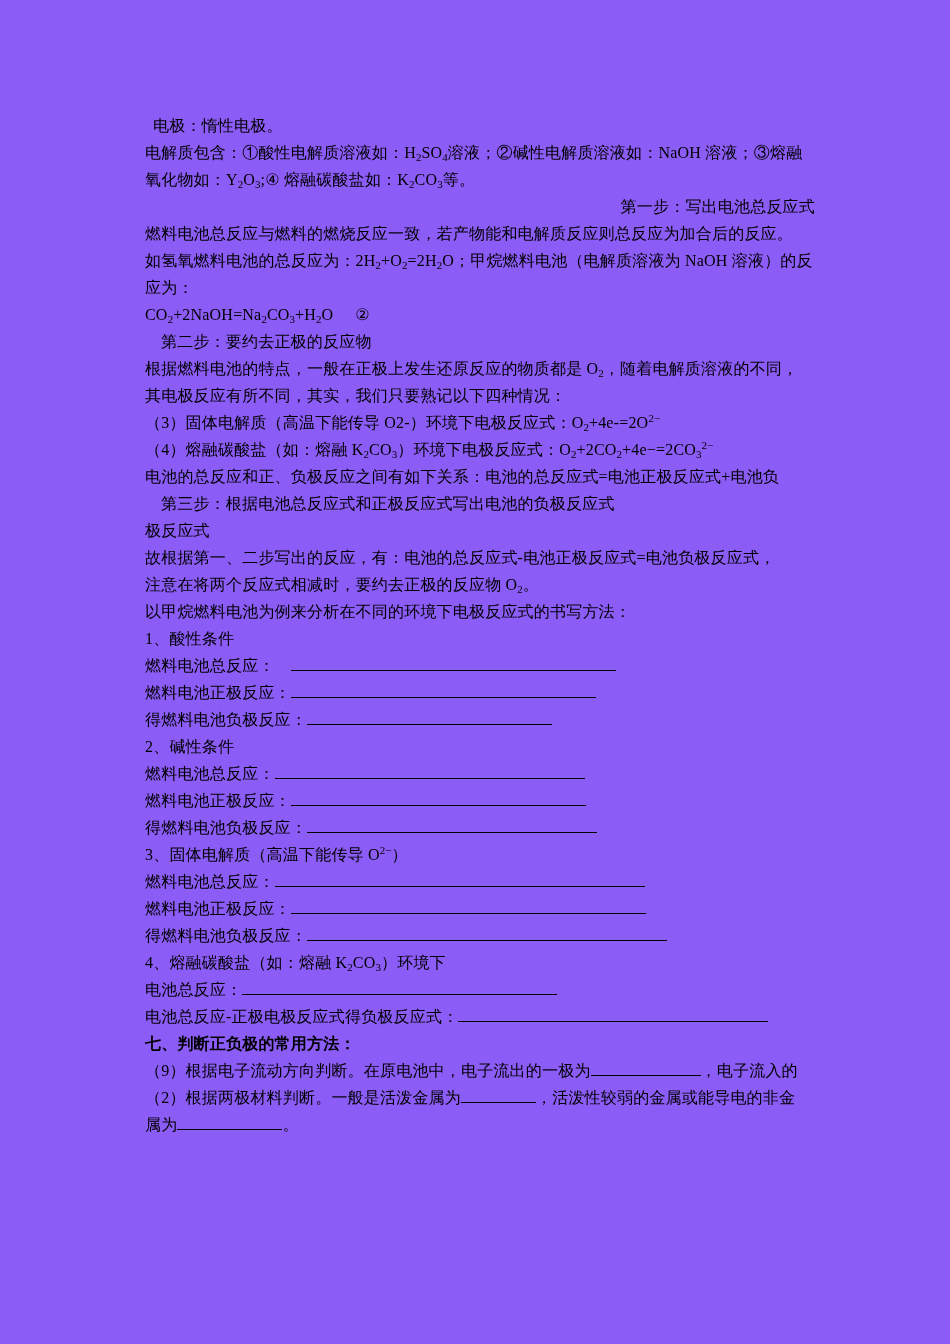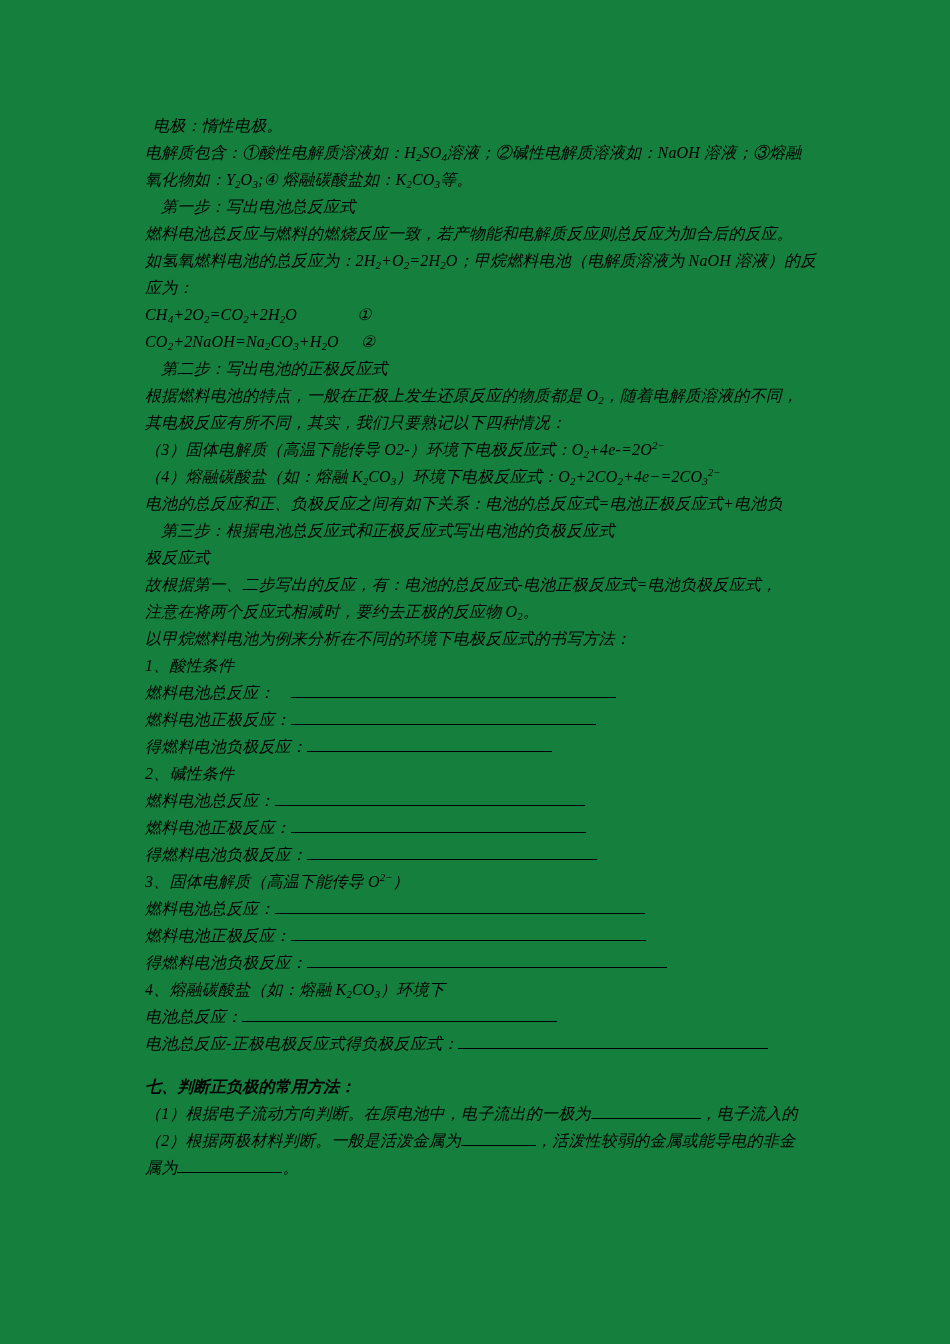--- a/index.html
+++ b/index.html
@@ -1,35 +1,34 @@
 <!DOCTYPE html>
 <html><head>
 <meta charset="utf-8">
 <style>
   html, body { margin: 0; padding: 0; background: #ffffff; }
   .page {
     position: relative;
     width: 950px;
     height: 1344px;
-    background: #15803d;
+    background: #8b5cf6;
     box-sizing: border-box;
     padding: 112px 135px 0 145px;
     font-family: "Liberation Serif", "DejaVu Serif", serif;
     color: #000000;
     overflow: hidden;
-    font-style: italic;
   }
   .line {
     font-size: 16px;
     line-height: 27px;
     letter-spacing: 0.2px;
     white-space: nowrap;
     min-height: 27px;
   }
-  .line.bold { font-weight: bold; margin-top: 16px; }
+  .line.bold { font-weight: bold; }
   sub {
     font-size: 11px;
     line-height: 0;
     vertical-align: -3px;
     letter-spacing: 0;
   }
   sup {
     font-size: 11px;
     line-height: 0;
     vertical-align: 6px;
@@ -46,27 +45,26 @@
   }
 </style>
 </head>
 <body>
 
 <div class="page">
   <div>
       <div class="line" style="padding-left: 8px;"><span>电极：惰性电极。</span></div>
       <div class="line"><span>电解质包含：①酸性电解质溶液如：H</span><sub>2</sub><span>SO</span><sub>4</sub><span>溶液；②碱性电解质溶液如：NaOH 溶液；③熔融</span></div>
       <div class="line"><span>氧化物如：Y</span><sub>2</sub><span>O</span><sub>3</sub><span>;④ 熔融碳酸盐如：K</span><sub>2</sub><span>CO</span><sub>3</sub><span>等。</span></div>
-      <div class="line" style="padding-left: 16px;"><span>第一步：写出电池总反应式</span></div>
+      <div class="line" style="padding-left: 16px; text-align: right;"><span>第一步：写出电池总反应式</span></div>
       <div class="line"><span>燃料电池总反应与燃料的燃烧反应一致，若产物能和电解质反应则总反应为加合后的反应。</span></div>
       <div class="line"><span>如氢氧燃料电池的总反应为：2H</span><sub>2</sub><span>+O</span><sub>2</sub><span>=2H</span><sub>2</sub><span>O；甲烷燃料电池（电解质溶液为 NaOH 溶液）的反</span></div>
       <div class="line"><span>应为：</span></div>
-      <div class="line"><span>CH</span><sub>4</sub><span>+2O</span><sub>2</sub><span>=CO</span><sub>2</sub><span>+2H</span><sub>2</sub><span>O</span><span class="spacer" style="width: 60px;"></span><span>①</span></div>
       <div class="line"><span>CO</span><sub>2</sub><span>+2NaOH=Na</span><sub>2</sub><span>CO</span><sub>3</sub><span>+H</span><sub>2</sub><span>O</span><span class="spacer" style="width: 22px;"></span><span>②</span></div>
-      <div class="line" style="padding-left: 16px;"><span>第二步：写出电池的正极反应式</span></div>
+      <div class="line" style="padding-left: 16px;"><span>第二步：要约去正极的反应物</span></div>
       <div class="line"><span>根据燃料电池的特点，一般在正极上发生还原反应的物质都是 O</span><sub>2</sub><span>，随着电解质溶液的不同，</span></div>
       <div class="line"><span>其电极反应有所不同，其实，我们只要熟记以下四种情况：</span></div>
       <div class="line"><span>（3）固体电解质（高温下能传导 O2-）环境下电极反应式：O</span><sub>2</sub><span>+4e-=2O</span><sup>2−</sup></div>
       <div class="line"><span>（4）熔融碳酸盐（如：熔融 K</span><sub>2</sub><span>CO</span><sub>3</sub><span>）环境下电极反应式：O</span><sub>2</sub><span>+2CO</span><sub>2</sub><span>+4e−=2CO</span><sub>3</sub><sup>2−</sup></div>
       <div class="line"><span>电池的总反应和正、负极反应之间有如下关系：电池的总反应式=电池正极反应式+电池负</span></div>
       <div class="line" style="padding-left: 16px;"><span>第三步：根据电池总反应式和正极反应式写出电池的负极反应式</span></div>
       <div class="line"><span>极反应式</span></div>
       <div class="line"><span>故根据第一、二步写出的反应，有：电池的总反应式-电池正极反应式=电池负极反应式，</span></div>
       <div class="line"><span>注意在将两个反应式相减时，要约去正极的反应物 O</span><sub>2</sub><span>。</span></div>
       <div class="line"><span>以甲烷燃料电池为例来分析在不同的环境下电极反应式的书写方法：</span></div>
@@ -79,17 +77,17 @@
       <div class="line"><span>燃料电池正极反应：</span><span class="blank" style="width: 295px;"></span></div>
       <div class="line"><span>得燃料电池负极反应：</span><span class="blank" style="width: 290px;"></span></div>
       <div class="line"><span>3、固体电解质（高温下能传导 O</span><sup>2−</sup><span>）</span></div>
       <div class="line"><span>燃料电池总反应：</span><span class="blank" style="width: 370px;"></span></div>
       <div class="line"><span>燃料电池正极反应：</span><span class="blank" style="width: 355px;"></span></div>
       <div class="line"><span>得燃料电池负极反应：</span><span class="blank" style="width: 360px;"></span></div>
       <div class="line"><span>4、熔融碳酸盐（如：熔融 K</span><sub>2</sub><span>CO</span><sub>3</sub><span>）环境下</span></div>
       <div class="line"><span>电池总反应：</span><span class="blank" style="width: 315px;"></span></div>
       <div class="line"><span>电池总反应-正极电极反应式得负极反应式：</span><span class="blank" style="width: 310px;"></span></div>
       <div class="line bold"><span>七、判断正负极的常用方法：</span></div>
-      <div class="line"><span>（1）根据电子流动方向判断。在原电池中，电子流出的一极为</span><span class="blank" style="width: 110px;"></span><span>，电子流入的</span></div>
+      <div class="line"><span>（9）根据电子流动方向判断。在原电池中，电子流出的一极为</span><span class="blank" style="width: 110px;"></span><span>，电子流入的</span></div>
       <div class="line"><span>（2）根据两极材料判断。一般是活泼金属为</span><span class="blank" style="width: 75px;"></span><span>，活泼性较弱的金属或能导电的非金</span></div>
       <div class="line"><span>属为</span><span class="blank" style="width: 105px;"></span><span>。</span></div>
     </div>
 </div>
 
 </body></html>

